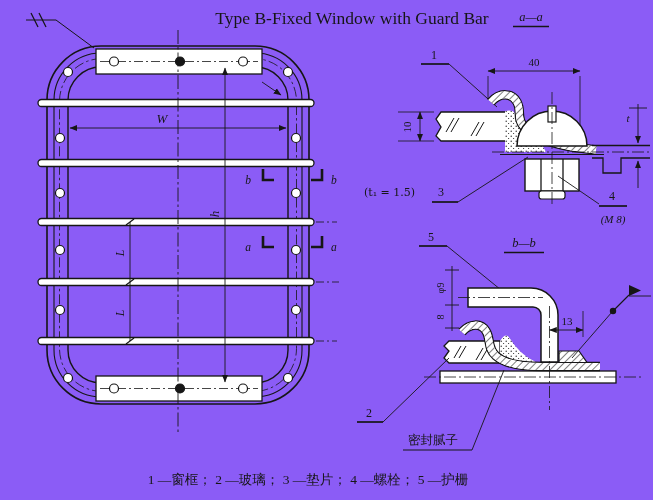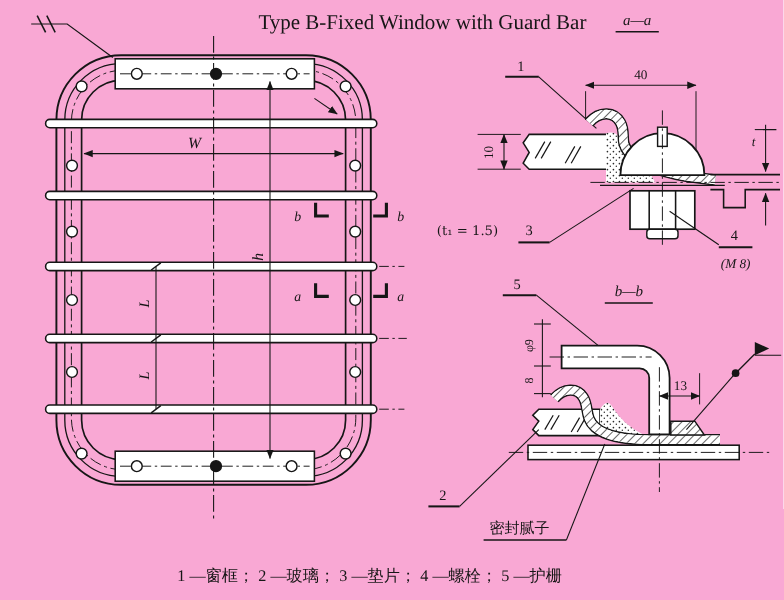--- a/index.html
+++ b/index.html
@@ -1,16 +1,16 @@
 <!DOCTYPE html>
 <html><head>
 <meta charset="utf-8">
 <style>
   html,body{margin:0;padding:0;background:#ffffff;}
-  .page{position:relative;width:653px;height:500px;background:#f9a8d4;overflow:hidden;
+  .page{position:relative;width:653px;height:500px;background:#8b5cf6;overflow:hidden;
         font-family:"Liberation Serif","DejaVu Serif",serif;}
   svg{position:absolute;left:0;top:0;}
   text{fill:#161616;}
 </style>
 </head>
 <body>
 
 <div class="page">
 <svg width="653" height="500" viewBox="0 0 653 500">
   <defs>

